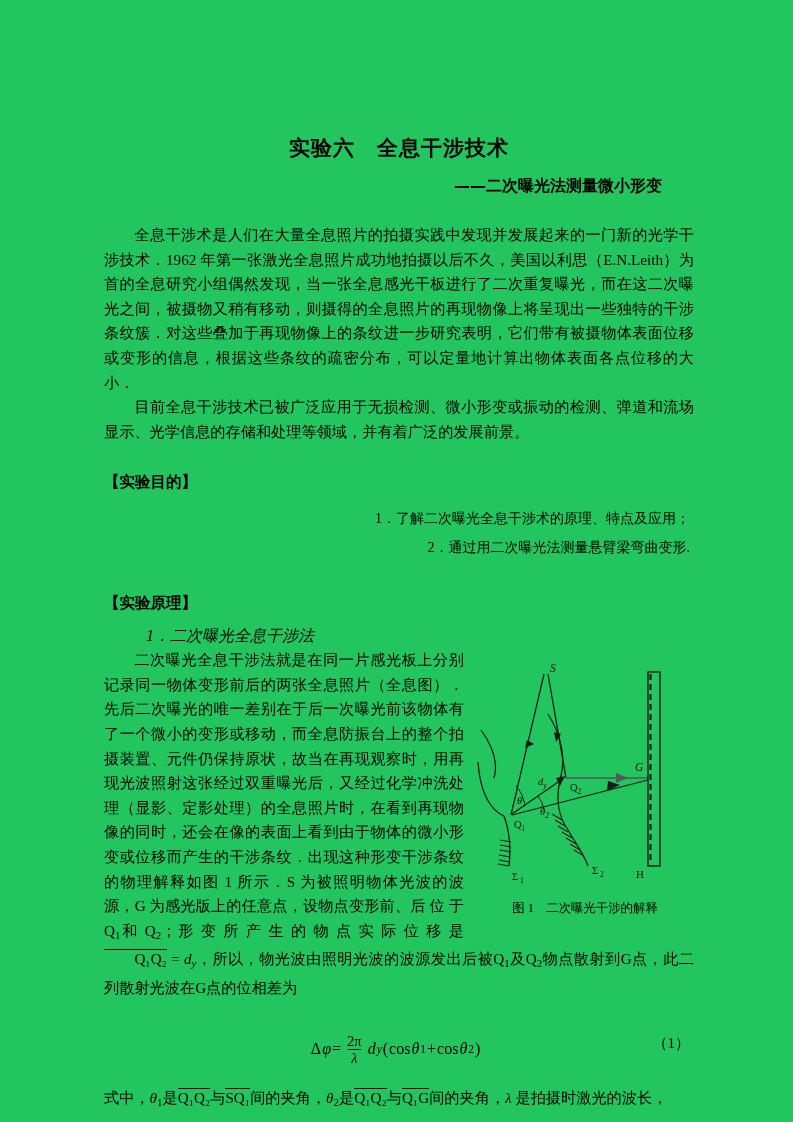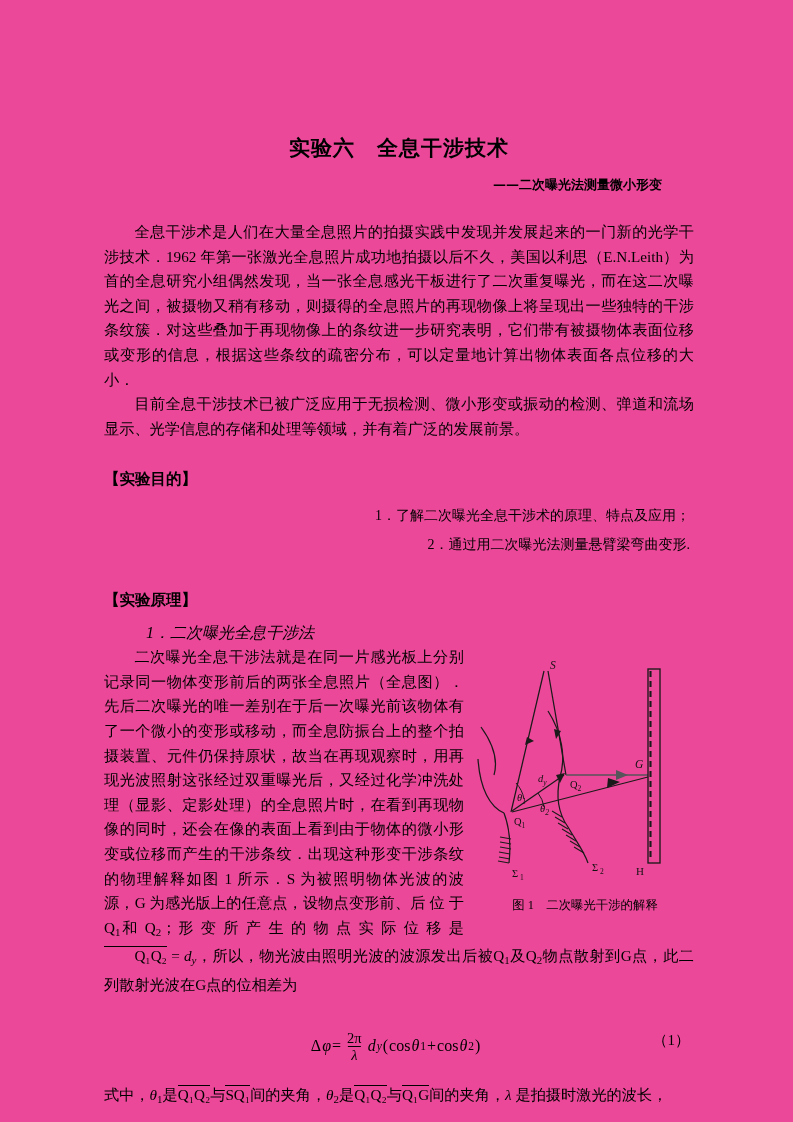--- a/index.html
+++ b/index.html
@@ -4,21 +4,21 @@
 <style>
   html, body {
     margin: 0;
     padding: 0;
     background: #ffffff;
   }
   .page {
     position: relative;
     width: 793px;
     height: 1122px;
-    background: #ec4899;
+    background: #22c55e;
     font-family: "Liberation Serif", "DejaVu Serif", serif;
     color: #000000;
     overflow: hidden;
   }
   .content {
     position: absolute;
     left: 104px;
     top: 0;
     width: 590px;
     height: 1122px;
@@ -31,21 +31,21 @@
     font-weight: bold;
     font-size: 21px;
     letter-spacing: 1px;
     margin-top: 134px;
     white-space: pre;
   }
   .subtitle {
     text-align: right;
     font-family: "DejaVu Sans", "Liberation Sans", sans-serif;
     font-weight: bold;
-    font-size: 13px;
+    font-size: 16px;
     margin-top: 7px;
     padding-right: 32px;
   }
 
   
   .para {
     font-size: 15.2px;
     line-height: 24.6px;
     text-align: justify;
     text-justify: inter-character;

